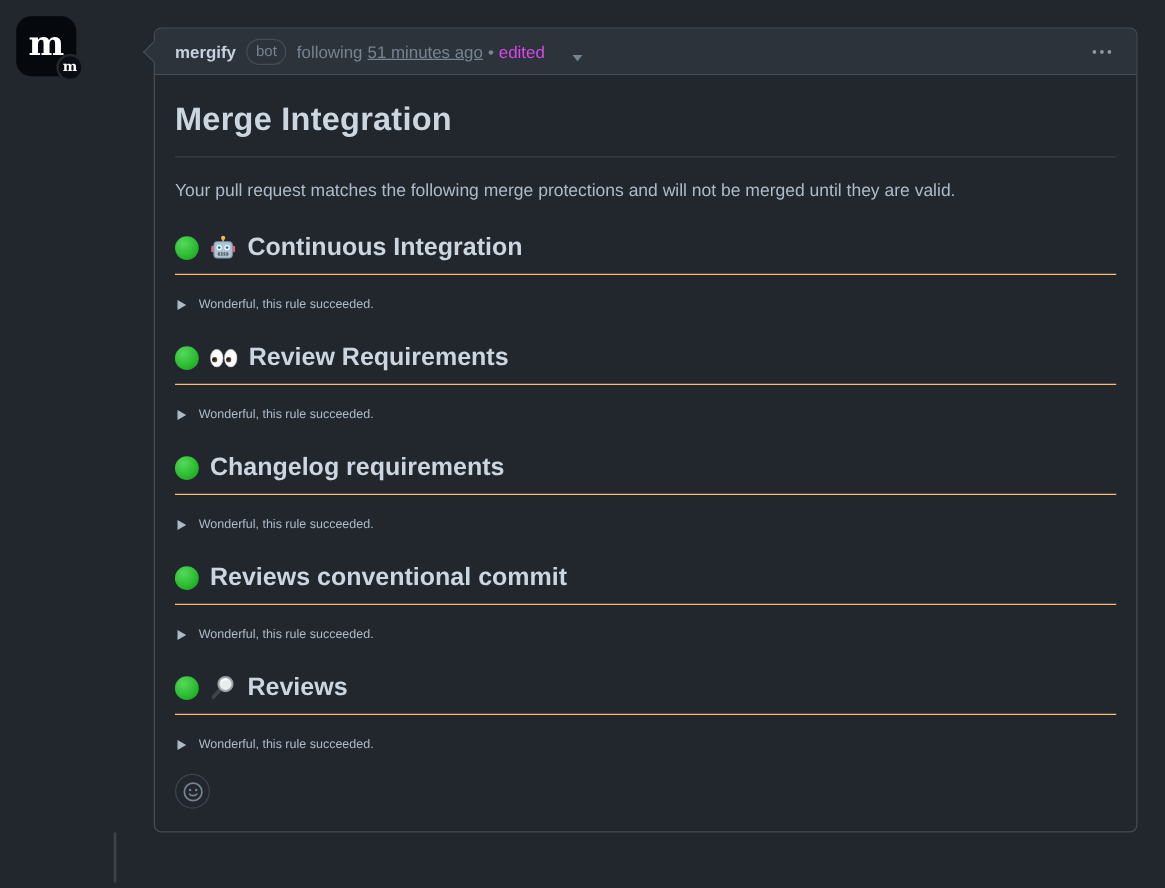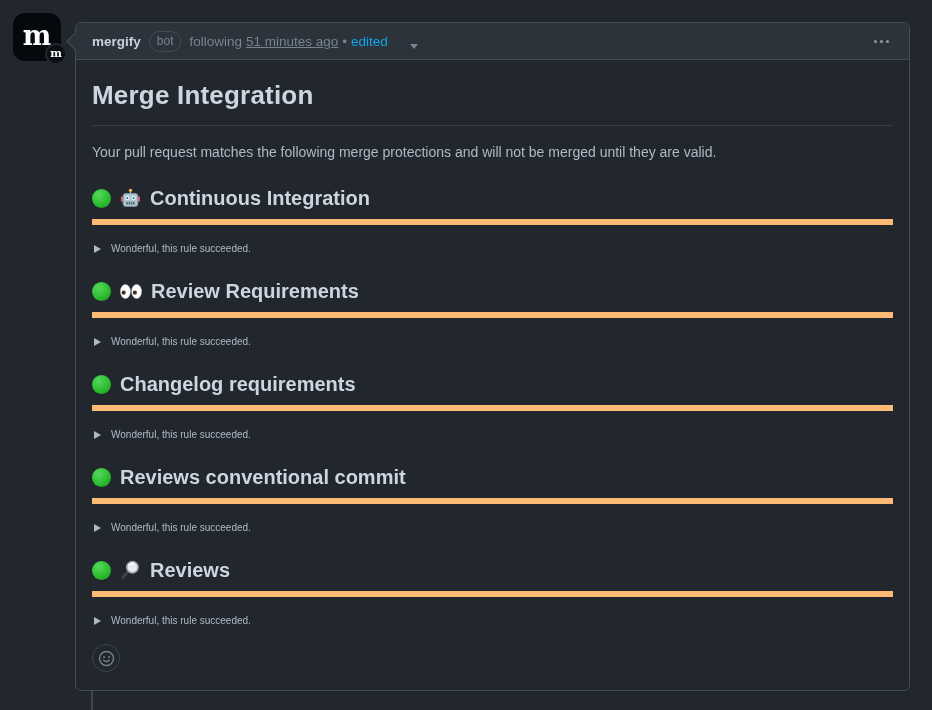--- a/index.html
+++ b/index.html
@@ -34,21 +34,21 @@
   }
   .avatar-badge .logo-m {
     color: #fff; font-weight: 800; font-size: 11px; line-height: 1; margin-top: -1px;
     font-family: "DejaVu Serif", serif;
   }
 
   
   .thread { position: absolute; left: 75px; top: 22px; width: 835px; }
   .comment {
     border: 1px solid #444c56; border-radius: 6px;
-    background: #22272e; position: relative;
+    background: #22272e; position: relative; margin-left: 48px;
   }
   .comment-arrow {
     position: absolute; left: -7px; top: 12px;
     width: 13px; height: 13px;
     background: #2d333b;
     border-left: 1px solid #444c56; border-bottom: 1px solid #444c56;
     transform: rotate(45deg);
   }
 
   
@@ -61,21 +61,21 @@
     font-size: 13.5px; color: #768390;
   }
   .author { color: #c5d1de; font-weight: 700; cursor: pointer; }
   .bot-badge {
     margin-left: 8px; padding: 1px 7px 2px;
     border: 1px solid #444c56; border-radius: 2em;
     font-size: 12px; line-height: 16px; color: #768390;
   }
   .header-meta { margin-left: 8px; display: flex; align-items: center; gap: 4px; }
   .timestamp-link { color: #768390; text-decoration: underline; cursor: pointer; }
-  .edited-btn { display: inline-flex; align-items: flex-end; gap: 22px; cursor: pointer; color: #0ea5e9; }
+  .edited-btn { display: inline-flex; align-items: flex-end; gap: 22px; cursor: pointer; color: #d946ef; }
   .caret-down {
     width: 0; height: 0; display: inline-block;
     border-left: 4px solid transparent; border-right: 4px solid transparent;
     border-top: 5px solid #768390; margin-top: 1px;
   }
   .header-spacer { flex: 1; }
   .kebab-btn {
     display: flex; gap: 3px; padding: 6px 4px; cursor: pointer; align-items: center;
   }
   .kebab-btn i {
@@ -88,21 +88,21 @@
     font-size: 26px; font-weight: 700; color: #ccd6e0;
     padding-bottom: 10px; margin-bottom: 16px;
     border-bottom: 1px solid #373e47;
     letter-spacing: 0.2px;
   }
   p.md-intro { margin-bottom: 16px; color: #adbac7; }
   h2.md-section {
     display: flex; align-items: center; gap: 9px;
     font-size: 20px; font-weight: 700; color: #ccd6e0;
     margin: 22px 0 16px; padding-bottom: 8px;
-    border-bottom: 6px solid #fdba74; line-height: 26px;
+    border-bottom: 1px solid #fdba74; line-height: 26px;
   }
   .emoji { flex: 0 0 auto; display: inline-block; }
   .green-dot {
     width: 19px; height: 19px; border-radius: 50%;
     background: radial-gradient(circle at 36% 30%, #55d85b 0%, #2cbd31 55%, #17961c 100%);
   }
   details.rule { margin-bottom: 16px; }
   details.rule summary {
     list-style: none; cursor: pointer; color: #adbac7; font-size: 10px;
     display: flex; align-items: center;

